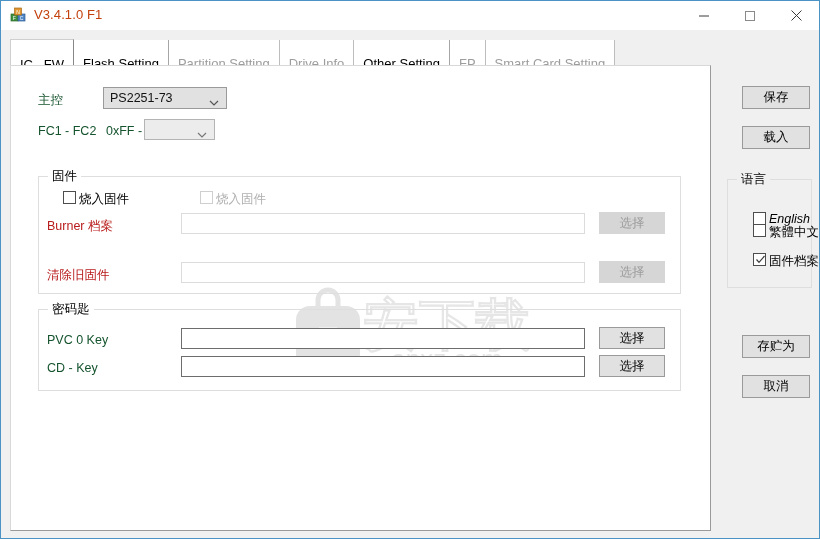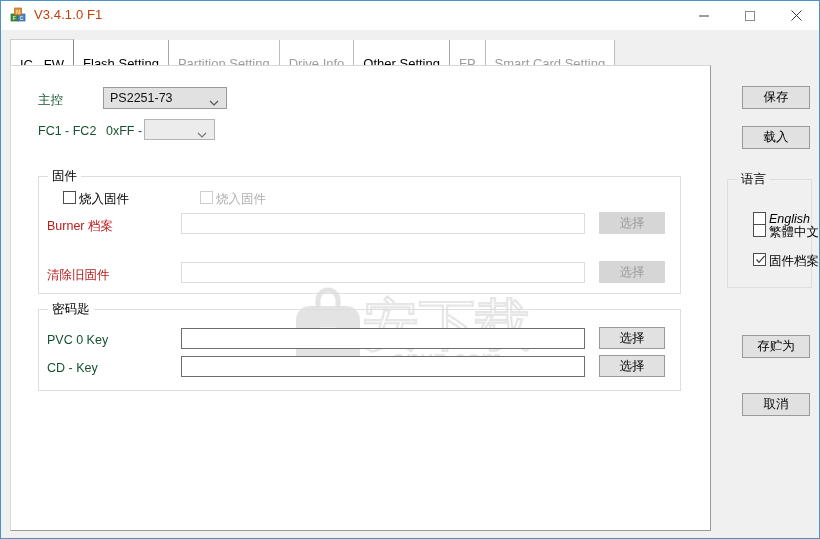--- a/index.html
+++ b/index.html
@@ -363,15 +363,15 @@
           <svg width="11" height="11" viewBox="0 0 11 11">
               <path d="M1.5 5.5 L4 8.4 L9.5 2" fill="none" stroke="#3b3b3b" stroke-width="1.2"></path>
             </svg>
         </span>
       </span>
       <span>固件档案</span>
     </div>
   </div>
 
   <div class="btn side" style="left:741px; top:334px; width:68px; height:23px;">存贮为</div>
-  <div class="btn side" style="left: 741px; width: 68px; height: 23px; top: 392px;">取消</div>
+  <div class="btn side" style="left: 741px; width: 68px; height: 23px; top: 374px;">取消</div>
 
 </div>
 
 </body></html>

